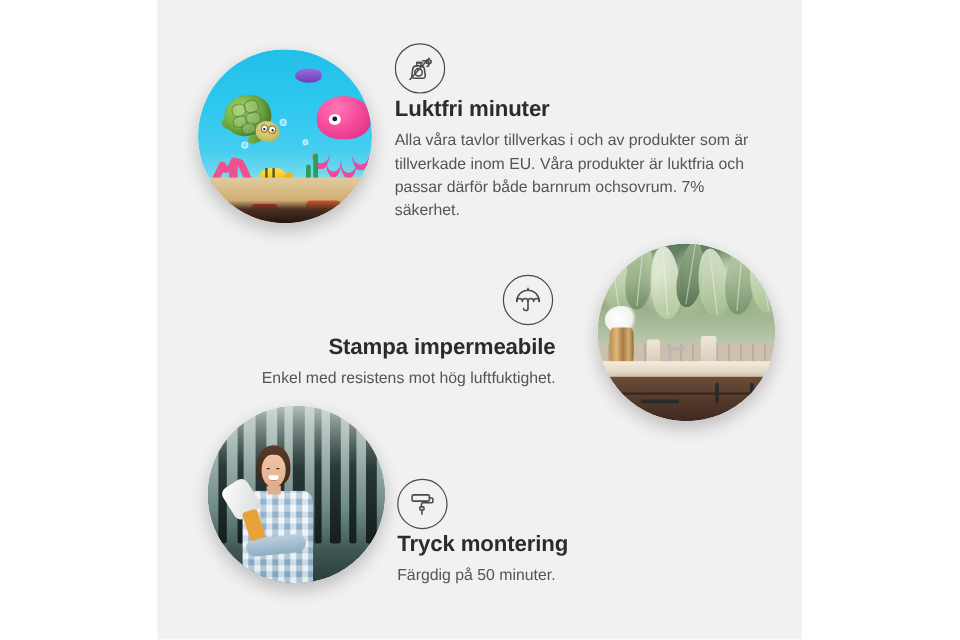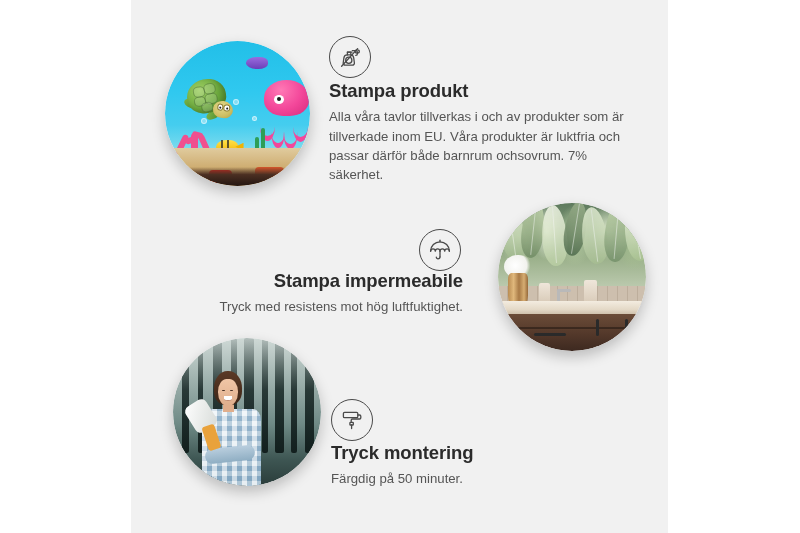--- a/index.html
+++ b/index.html
@@ -389,21 +389,21 @@
           <path d="M10.4 8.2h4.6"></path>
           <path d="M15.3 6.6h3.1a2 2 0 0 1 2 2v1.2a1.6 1.6 0 0 1-1.6 1.6"></path>
           <ellipse cx="20.2" cy="7.4" rx="2.1" ry="1.6"></ellipse>
           <circle cx="11.8" cy="16.3" r="3.1"></circle>
           <line x1="4.6" y1="22.2" x2="20.6" y2="4.6"></line>
         </g>
       </svg>
     </div>
 
     <div class="feature-text" style="left:198px; top:79px; width:300px; text-align:left;">
-      <p class="feat-title">Stampa produkt</p>
+      <p class="feat-title">Luktfri minuter</p>
       <p class="feat-desc">Alla våra tavlor tillverkas i och av produkter som är tillverkade inom EU. Våra produkter är luktfria och passar därför både barnrum ochsovrum. 7% säkerhet.</p>
     </div>
 
     <div class="photo-circle" style="left:367px; top:203px; width:148px; height:148px;">
       <div class="photo-inner">
         <div class="bath-wall">
           <div class="leaf" style="left:2%;  top:4%;  width:16%; height:56%; background:linear-gradient(180deg,#e6efd8,#9cb589); transform:rotate(-8deg);"></div>
           <div class="leaf" style="left:16%; top:-4%; width:15%; height:62%; background:linear-gradient(180deg,#cfe0b8,#6f8a63); transform:rotate(6deg);"></div>
           <div class="leaf" style="left:30%; top:2%;  width:17%; height:64%; background:linear-gradient(180deg,#f3f7e8,#b8cda2); transform:rotate(-4deg);"></div>
           <div class="leaf" style="left:45%; top:-2%; width:14%; height:58%; background:linear-gradient(180deg,#9db28d,#4e6a4c); transform:rotate(9deg);"></div>
@@ -433,23 +433,23 @@
         <g fill="none" stroke="#4a4a4a" stroke-width="1.3" stroke-linecap="round" stroke-linejoin="round">
           <path d="M3.6 14.2a9.4 9.4 0 0 1 18.8 0"></path>
           <path d="M3.6 14.2c0-1.3 1.1-2.4 2.4-2.4s2.3 1.1 2.3 2.4c0-1.3 1.1-2.4 2.4-2.4s2.3 1.1 2.3 2.4c0-1.3 1.1-2.4 2.4-2.4s2.3 1.1 2.3 2.4c0-1.3 1.1-2.4 2.4-2.4s2.3 1.1 2.3 2.4"></path>
           <line x1="13" y1="14.2" x2="13" y2="19.8"></line>
           <path d="M13 19.8a2 2 0 0 1-2 2 1.7 1.7 0 0 1-1.7-1.7"></path>
           <line x1="13" y1="4.8" x2="13" y2="3.2"></line>
         </g>
       </svg>
     </div>
 
-    <div class="feature-text" style="left:50px; top:269px; width:282px; text-align:right;">
+    <div class="feature-text" style="left:50px; top:277px; width:282px; text-align:right;">
       <p class="feat-title">Stampa impermeabile</p>
-      <p class="feat-desc">Tryck med resistens mot hög luftfuktighet.</p>
+      <p class="feat-desc">Enkel med resistens mot hög luftfuktighet.</p>
     </div>
 
     <div class="photo-circle" style="left:42px; top:338px; width:148px; height:148px;">
       <div class="photo-inner">
         <div class="forest-bg"></div>
         <div class="tree" style="left:6%;  width:5%;"></div>
         <div class="tree" style="left:17%; width:3%;"></div>
         <div class="tree" style="left:27%; width:6%;"></div>
         <div class="tree" style="left:39%; width:4%;"></div>
         <div class="tree" style="left:48%; width:7%;"></div>

